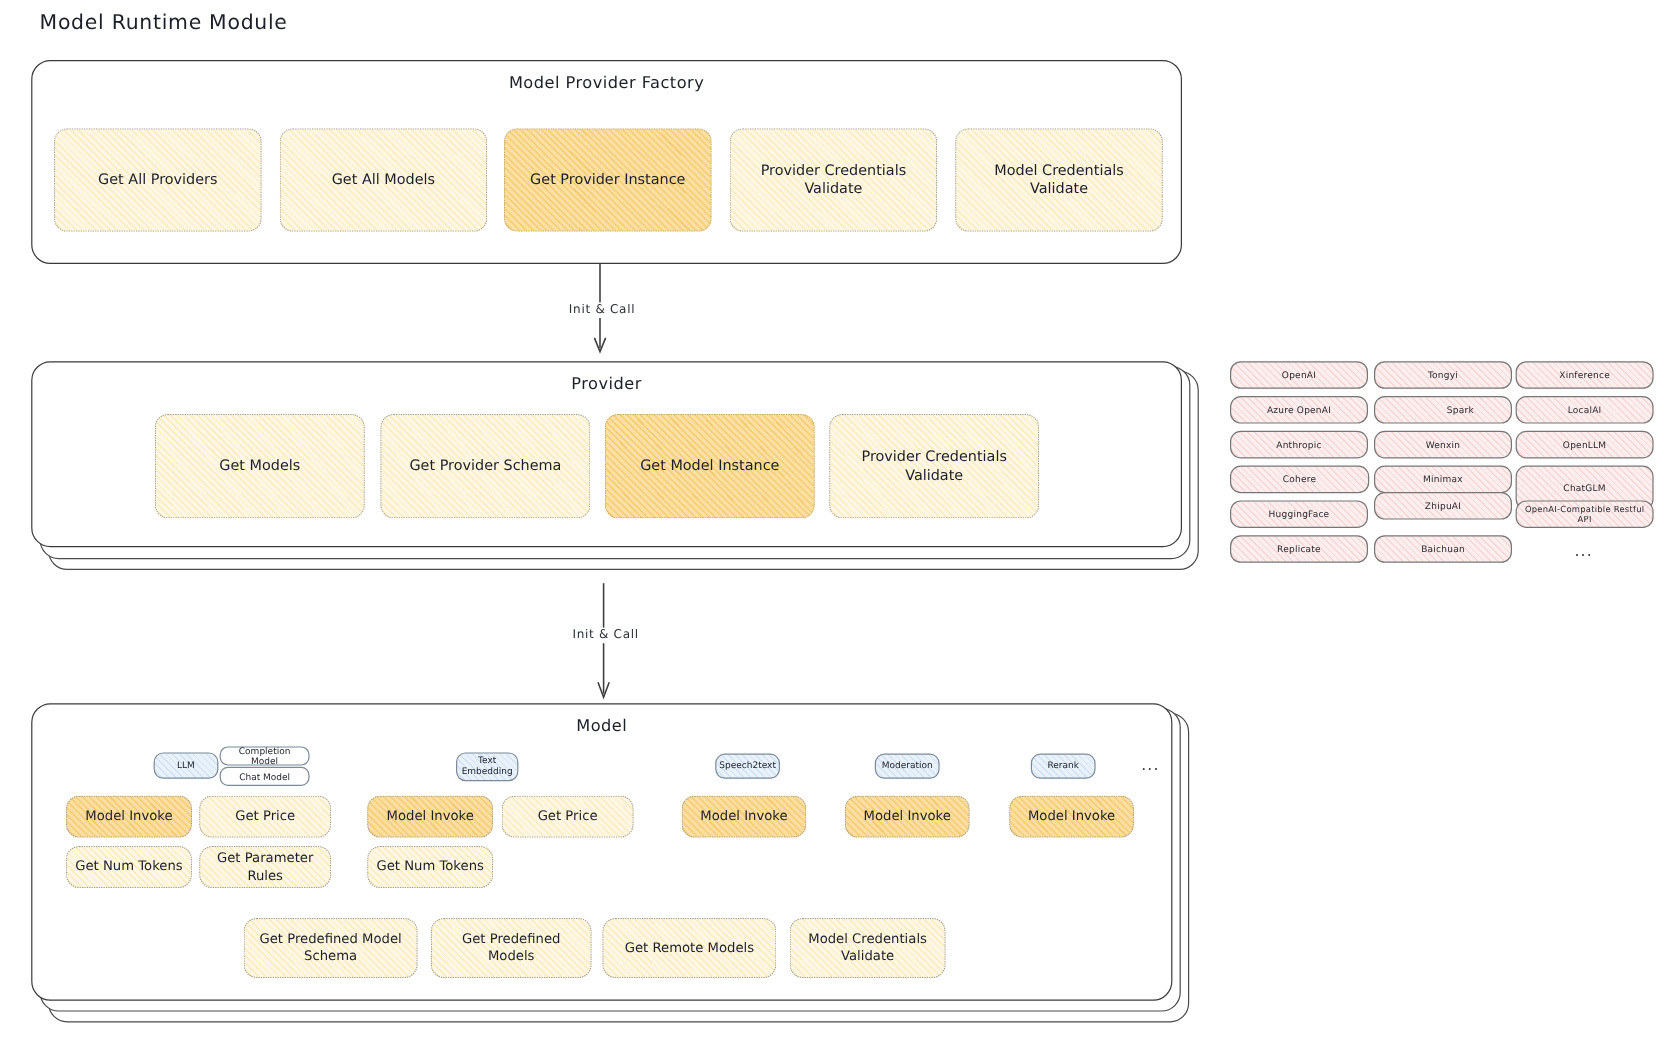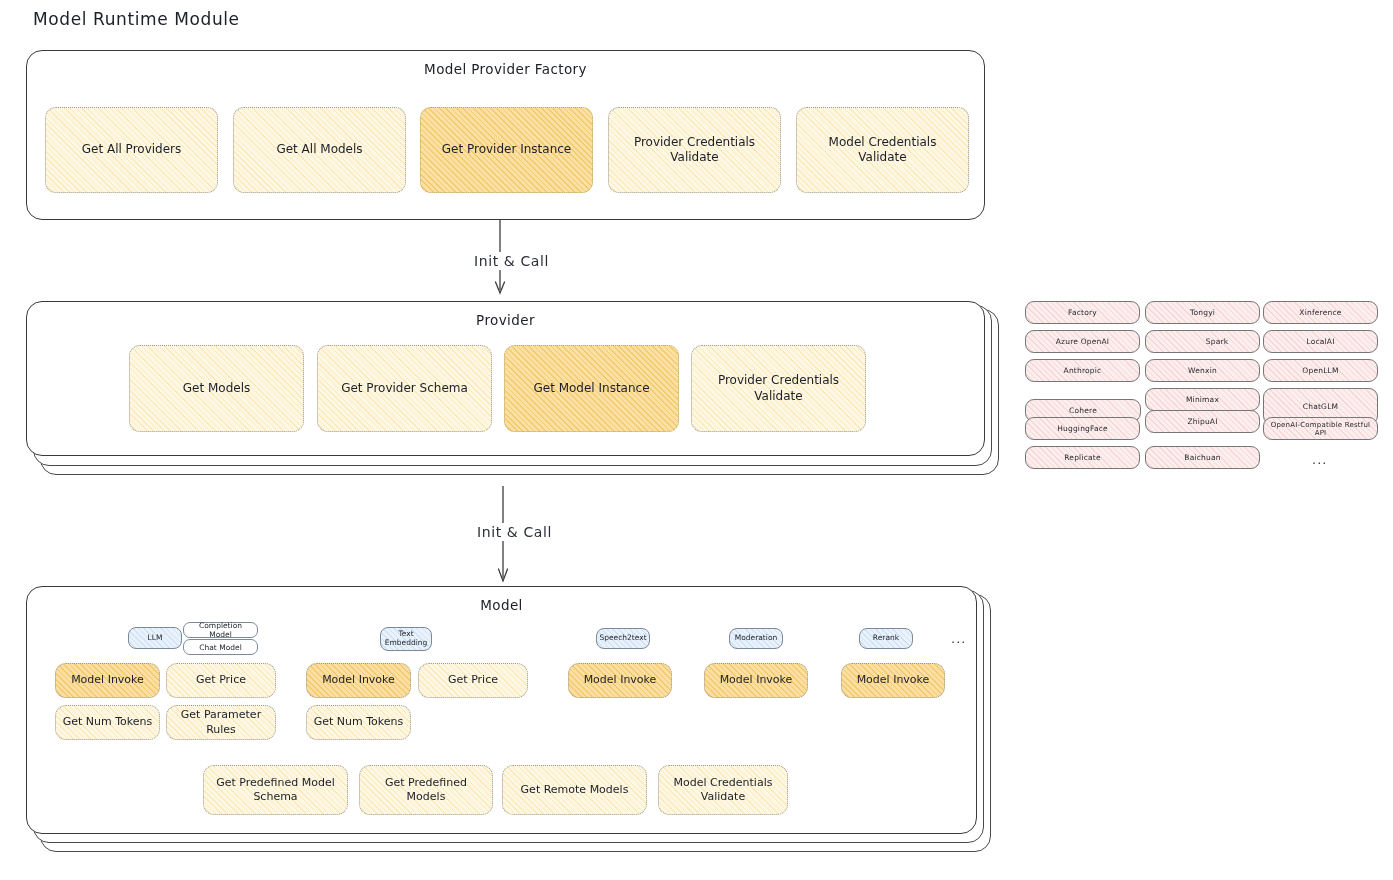--- a/index.html
+++ b/index.html
@@ -155,21 +155,21 @@
     position: absolute;
     font-size: 13px;
     letter-spacing: 1px;
     color: #3d3d3d;
   }
 
   
   .arrow-svg { position: absolute; overflow: visible; }
   .arrow-label {
     position: absolute;
-    font-size: 14px;
+    font-size: 10px;
     letter-spacing: .6px;
     color: #2a2f38;
     background: #ffffff;
     padding: 1px 4px;
     white-space: nowrap;
   }
 
   .t12 { font-size: 12px; }
   .t11 { font-size: 11px; }
 </style>
@@ -198,24 +198,24 @@
 <div class="stack-layer" style="left:33px; top:305px; width:959px; height:161px;"></div>
 <div class="container" style="left:26px; top:301px; width:959px; height:155px; z-index:1;">
   <div class="container-title">Provider</div>
 </div>
 
 <div class="mbox t12" style="left:129px; top:345px; width:175px; height:87px; z-index:2;">Get Models</div>
 <div class="mbox t12" style="left:317px; top:345px; width:175px; height:87px; z-index:2;">Get Provider Schema</div>
 <div class="mbox t12 hl" style="left:504px; top:345px; width:175px; height:87px; z-index:2;">Get Model Instance</div>
 <div class="mbox t12" style="left:691px; top:345px; width:175px; height:87px; z-index:2;">Provider Credentials Validate</div>
 
-<div class="pchip" style="left:1025px; top:301px; width:115px; height:23px;">Factory</div>
+<div class="pchip" style="left:1025px; top:301px; width:115px; height:23px;">OpenAI</div>
 <div class="pchip" style="left:1025px; top:330px; width:115px; height:23px;">Azure OpenAI</div>
 <div class="pchip" style="left:1025px; top:359px; width:115px; height:23px;">Anthropic</div>
-<div class="pchip" style="left:1025px; top:388px; width:116px; height:23px;margin-top:11px;">Cohere</div>
+<div class="pchip" style="left:1025px; top:388px; width:116px; height:23px;">Cohere</div>
 <div class="pchip" style="left:1025px; top:417px; width:115px; height:23px;">HuggingFace</div>
 <div class="pchip" style="left:1025px; top:446px; width:115px; height:23px;">Replicate</div>
 
 <div class="pchip" style="left:1145px; top:301px; width:115px; height:23px;">Tongyi</div>
 <div class="pchip" style="left:1145px; top:330px; width:115px; height:23px;padding-left:32px;">Spark</div>
 <div class="pchip" style="left:1145px; top:359px; width:115px; height:23px;">Wenxin</div>
 <div class="pchip" style="left:1145px; top:388px; width:115px; height:23px;">Minimax</div>
 <div class="pchip" style="left:1145px; top:410px; width:115px; height:23px;">ZhipuAI</div>
 <div class="pchip" style="left:1145px; top:446px; width:115px; height:23px;">Baichuan</div>
 

